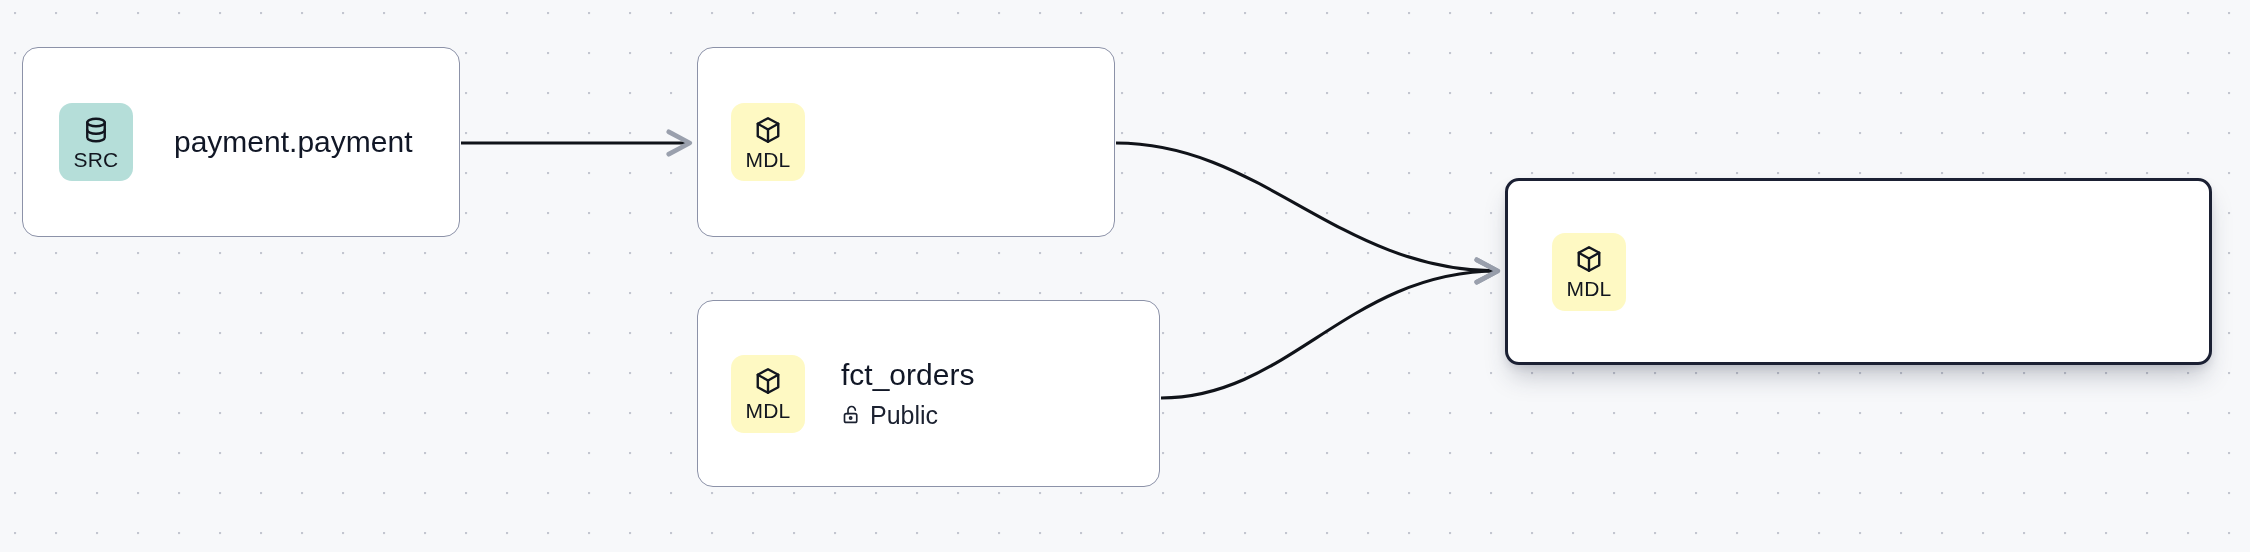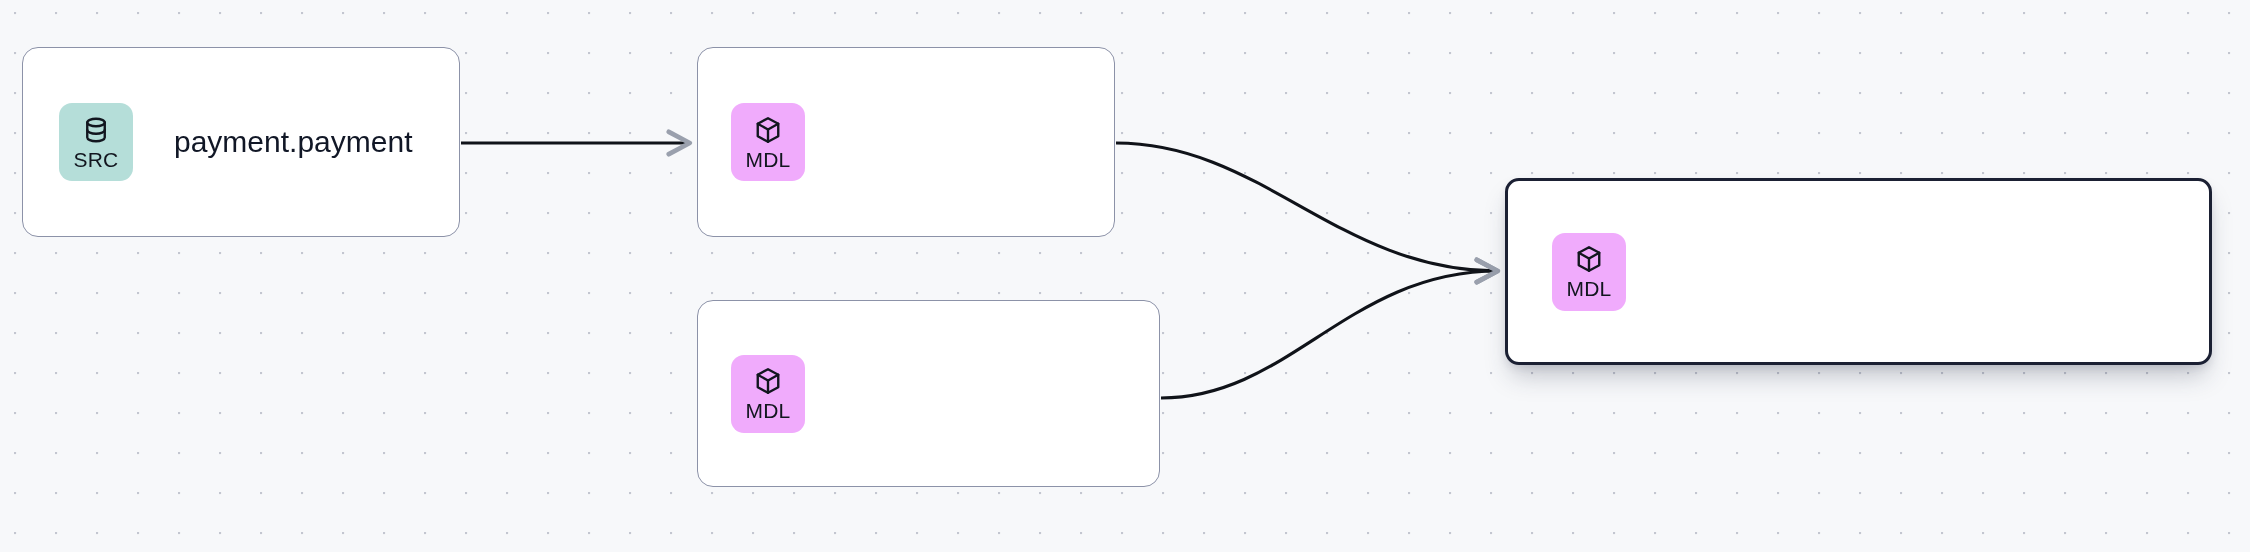--- a/index.html
+++ b/index.html
@@ -55,21 +55,21 @@
     width: 74px;
     height: 78px;
     border-radius: 13px;
     display: flex;
     flex-direction: column;
     align-items: center;
     justify-content: center;
     gap: 1px;
   }
   .badge.src { background: #b5ded9; }
-  .badge.mdl { background: #f0abfc; }
+  .badge.mdl { background: #fef9c3; }
   .badge svg { display: block; }
   .badge-label {
     font-size: 21px;
     line-height: 1;
     color: #12161f;
     letter-spacing: 0.2px;
     margin-top: 3px;
   }
 
   
@@ -160,20 +160,33 @@
     <div class="badge mdl">
       <span>
         <svg width="30" height="30" viewBox="0 0 24 24" fill="none" stroke="#12161f" stroke-width="1.9" stroke-linecap="round" stroke-linejoin="round">
           <path d="M12 2.6 20.2 7v10L12 21.4 3.8 17V7z"></path>
           <path d="M3.8 7 12 11.6 20.2 7"></path>
           <path d="M12 11.6v9.8"></path>
         </svg>
       </span>
       <span class="badge-label">MDL</span>
     </div>
+    <div class="node-body">
+      <div class="node-title">fct_orders</div>
+      <div class="node-sub">
+        <span>
+          <svg width="21" height="21" viewBox="0 0 24 24" fill="none" stroke="#1b2130" stroke-width="1.9" stroke-linecap="round" stroke-linejoin="round">
+            <rect x="4" y="11" width="14" height="10" rx="2"></rect>
+            <path d="M8 11V7.2A4.2 4.2 0 0 1 16.4 7"></path>
+            <circle cx="11" cy="16" r="1.25"></circle>
+          </svg>
+        </span>
+        <span>Public</span>
+      </div>
+    </div>
   </div>
 
   <div class="node selected" id="node-agg-journey">
     <div class="badge mdl">
       <span>
         <svg width="30" height="30" viewBox="0 0 24 24" fill="none" stroke="#12161f" stroke-width="1.9" stroke-linecap="round" stroke-linejoin="round">
           <path d="M12 2.6 20.2 7v10L12 21.4 3.8 17V7z"></path>
           <path d="M3.8 7 12 11.6 20.2 7"></path>
           <path d="M12 11.6v9.8"></path>
         </svg>

